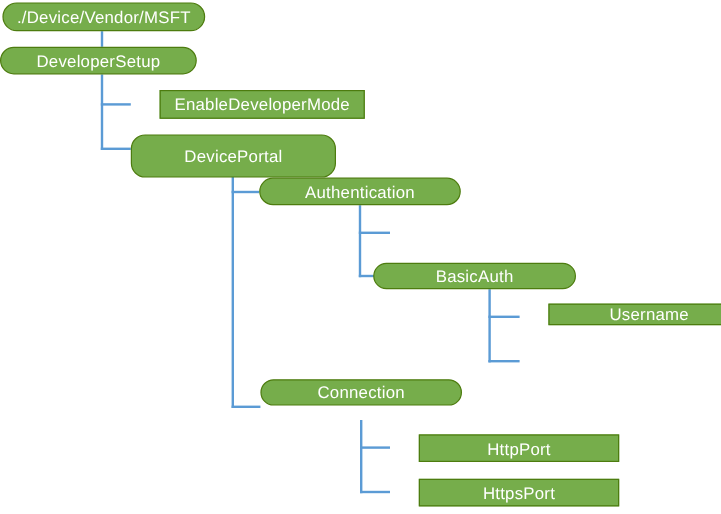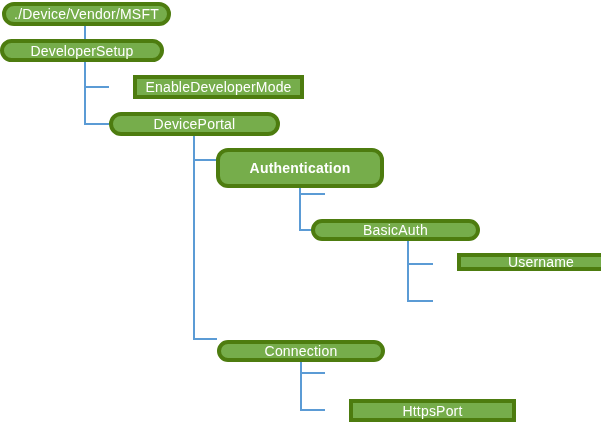--- a/index.html
+++ b/index.html
@@ -7,44 +7,44 @@
     position:relative;
     width:601px;height:428px;
     background:#ffffff;
     font-family:"Liberation Sans", sans-serif;
     overflow:hidden;
   }
   .node{
     position:absolute;
     box-sizing:border-box;
     background:#76ad4b;
-    border:4px solid #4d7c0f;
+    border:1px solid #4d7c0f;
     color:#ffffff;
     font-size:14px;
     display:flex;
     align-items:center;
     justify-content:center;
     white-space:nowrap;
     letter-spacing:0.2px;
   }
   .pill{border-radius:12px;}
   .rect{border-radius:0;margin-left:24px;}
   .c{position:absolute;background:#5b9bd5;}
 
   
   .n-root      {left:2px;  top:2px;   width:169px;height:24px;}
   .n-devsetup  {left:0;  top:39px;  width:164px;height:23px;}
   .n-enabledev {left:109px;top:75px;  width:171px;height:24px;}
-  .n-devportal {left:109px;top:112px; width:171px;height:24px;}
-  .n-auth      {left:216px;top:148px; width:168px;height:40px;font-weight:bold;}
+  .n-devportal {left:109px;top:112px; width:171px;height:36px;}
+  .n-auth      {left:216px;top:148px; width:168px;height:23px;}
   .n-mode      {left:325px;top:183px; width:167px;height:23px;}
   .n-basicauth {left:311px;top:219px; width:169px;height:22px;}
   .n-username  {left:433px;top:253px; width:168px;height:18px;}
   .n-password  {left:433px;top:290px; width:168px;height:23px;}
-  .n-conn      {left:217px;top:340px; width:168px;height:22px;}
+  .n-conn      {left:217px;top:316px; width:168px;height:22px;}
   .n-httpport  {left:325px;top:362px; width:167px;height:23px;}
   .n-httpsport {left:325px;top:399px; width:167px;height:23px;}
 
   
   .c1  {left:84px; top:26px; width:2px; height:13px;}
   .c2  {left:84px; top:62px; width:2px; height:63px;}
   .c2a {left:84px; top:86px; width:25px;height:2px;}
   .c2b {left:84px; top:123px;width:25px;height:2px;}
   .c3  {left:193px;top:136px;width:2px; height:204px;}
   .c3a {left:193px;top:159px;width:23px;height:2px;}
@@ -82,15 +82,16 @@
   <div class="c c6b"></div>
 
   <div class="node pill n-root">./Device/Vendor/MSFT</div>
   <div class="node pill n-devsetup">DeveloperSetup</div>
   <div class="node rect n-enabledev">EnableDeveloperMode</div>
   <div class="node pill n-devportal">DevicePortal</div>
   <div class="node pill n-auth">Authentication</div>
   <div class="node pill n-basicauth">BasicAuth</div>
   <div class="node rect n-username">Username</div>
   <div class="node pill n-conn">Connection</div>
+  <div class="node rect n-httpport">HttpPort</div>
   <div class="node rect n-httpsport">HttpsPort</div>
 
 </div>
 
 </body></html>

